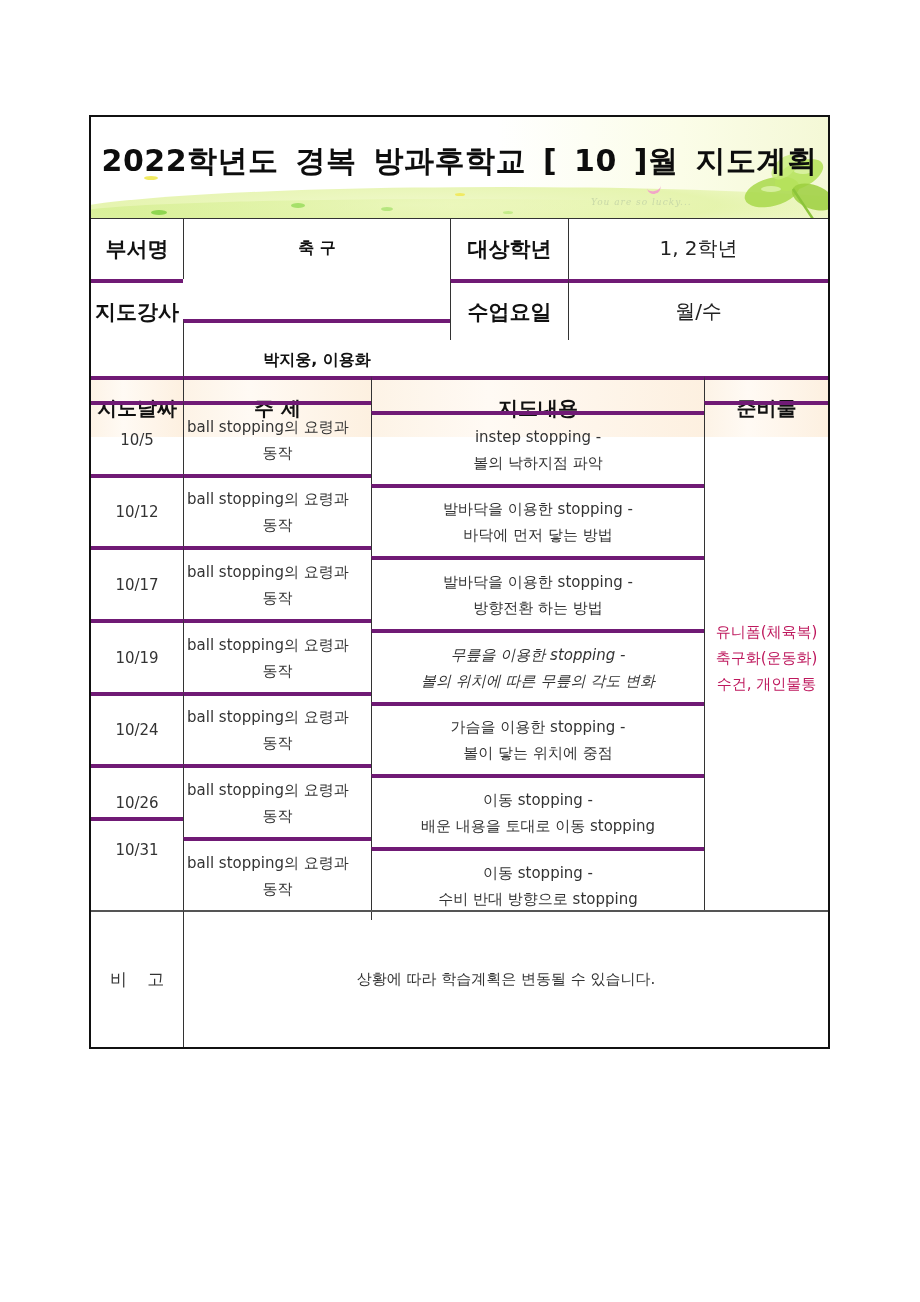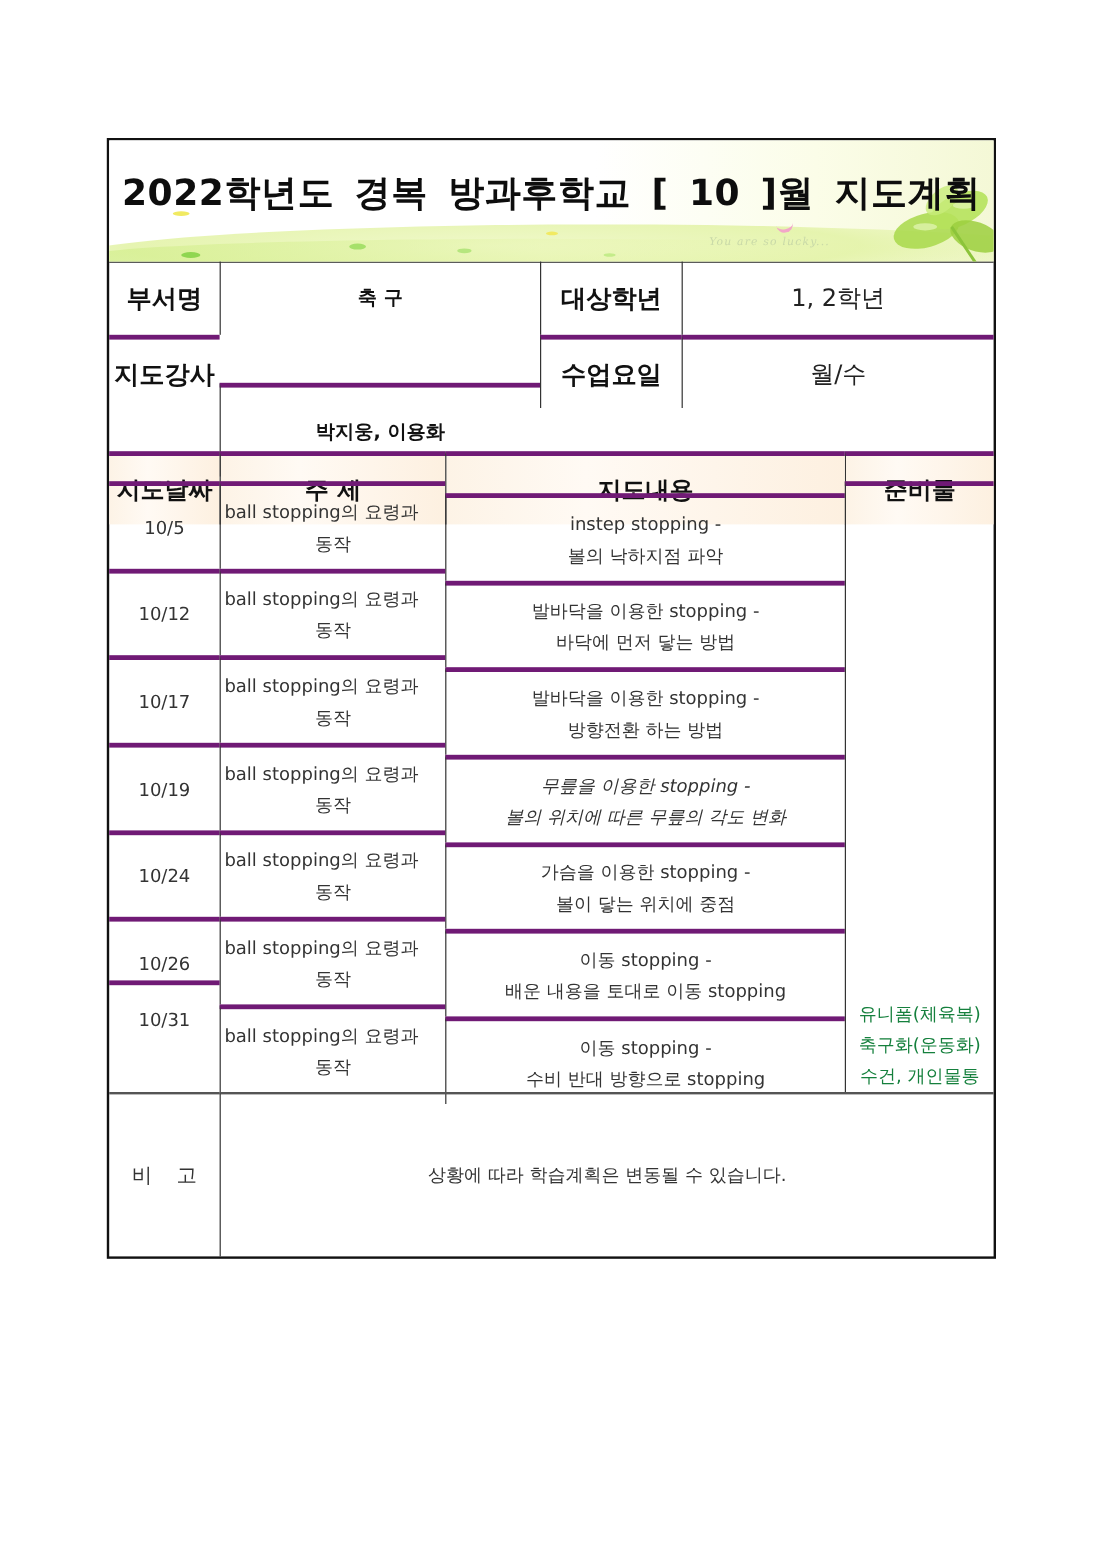--- a/index.html
+++ b/index.html
@@ -131,24 +131,23 @@
       flex-direction: column;
     }
     .topic-cell .l1 { align-self: flex-start; padding-left: 3px; }
     .topic-cell .l2 { }
     .content-cell {
       flex-direction: column;
       margin-top: 10px;
     }
     .supplies {
       font-size: 15px;
-      color: #15803d;
+      color: #be185d;
       line-height: 26px;
       flex-direction: column;
-      justify-content: flex-end;
     }
     .note-label {
       font-size: 17px;
       color: #333;
       letter-spacing: 8px;
       padding-left: 8px;
     }
     .note-text {
       font-size: 15px;
       color: #333;

